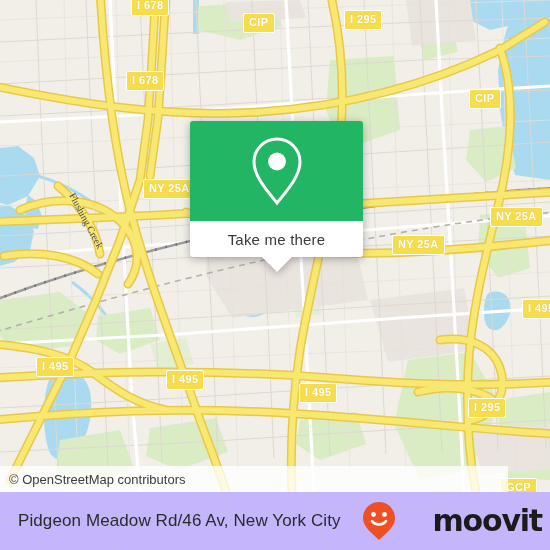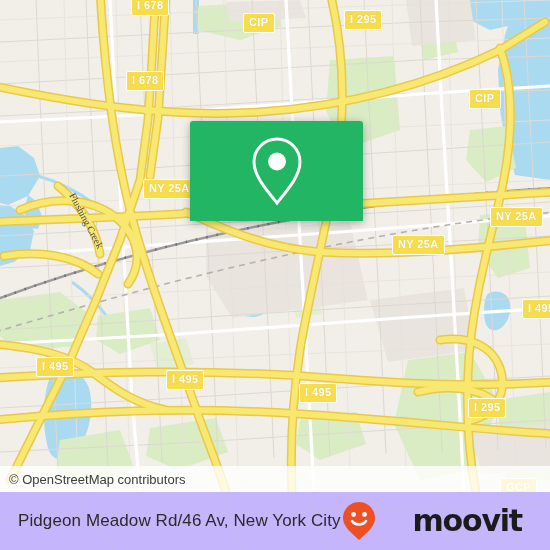--- a/index.html
+++ b/index.html
@@ -99,21 +99,21 @@
     border-left: 15px solid transparent;
     border-right: 15px solid transparent;
     border-top: 15px solid #ffffff;
   }
 
   
   #attribution {
     position: absolute;
     left: 0;
     top: 466px;
-    width: 550px;
+    width: 508px;
     height: 26px;
     background: rgba(255,255,255,0.78);
     display: flex;
     align-items: center;
     box-sizing: border-box;
     padding-left: 9px;
   }
   #attribution-text {
     font-family: "Liberation Sans", sans-serif;
     font-size: 13px;
@@ -142,21 +142,21 @@
     top: 50%;
     transform: translateY(-50%);
     font-family: "Liberation Sans", sans-serif;
     font-size: 17px;
     color: #2b2b2b;
     letter-spacing: .1px;
     white-space: nowrap;
   }
   #brand {
     position: absolute;
-    right: 28px;
+    right: 8px;
     top: 50%;
     transform: translateY(-50%);
     display: flex;
     align-items: center;
     gap: 36px;
   }
   #brand-word {
     font-family: "DejaVu Sans", sans-serif;
     font-size: 30px;
     font-weight: bold;
@@ -352,20 +352,24 @@
     <div class="shield" style="left:468px; top:398px;">I 295</div>
     <div class="shield" style="left:500px; top:478px;">GCP</div>
 
     <div id="popup">
       <div id="popup-head">
         <svg width="58" height="72" viewBox="0 0 58 72">
           <path d="M29 4 C 16.3 4, 6 14.3, 6 27 C 6 40, 16 52, 29 68 C 42 52, 52 40, 52 27 C 52 14.3, 41.7 4, 29 4 Z" fill="none" stroke="#ffffff" stroke-width="3"></path>
           <circle cx="29" cy="26.5" r="9" fill="#ffffff"></circle>
         </svg>
       </div>
+      <div id="popup-foot">
+        <span id="popup-foot-label">Take me there</span>
+        <div id="popup-tail"></div>
+      </div>
     </div>
 
     <div id="attribution">
       <span id="attribution-text">© OpenStreetMap contributors</span>
     </div>
   </div>
 
   <div id="bottombar">
     <svg id="bottombar-wm" width="550" height="550" viewBox="0 0 550 550">
       <g stroke="#cfcac4" stroke-width="3" fill="none">

